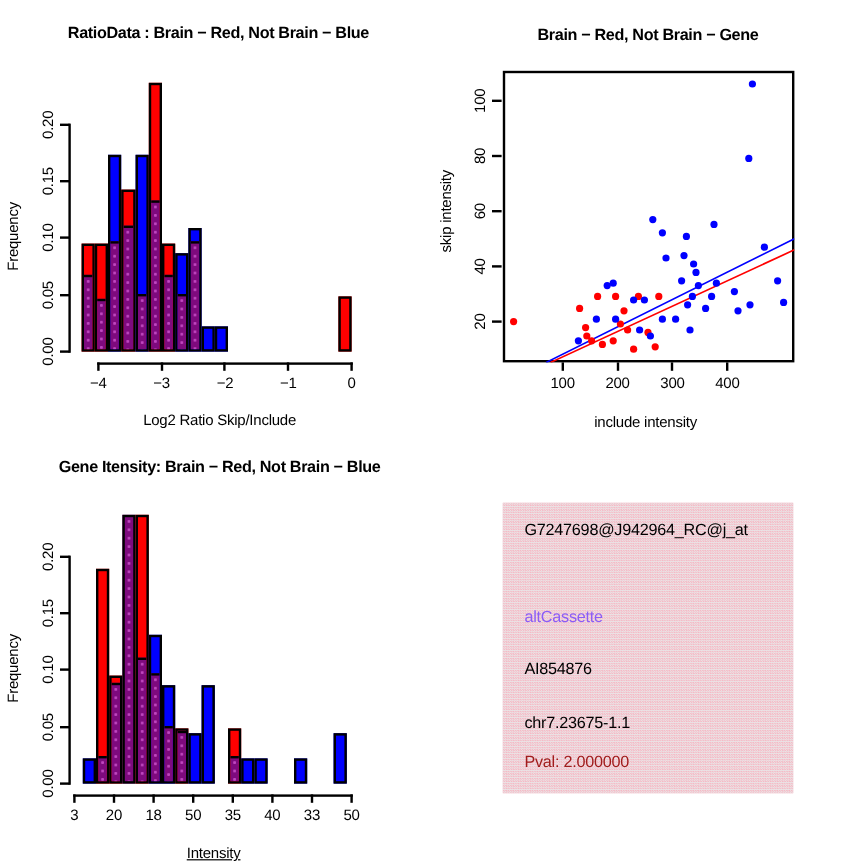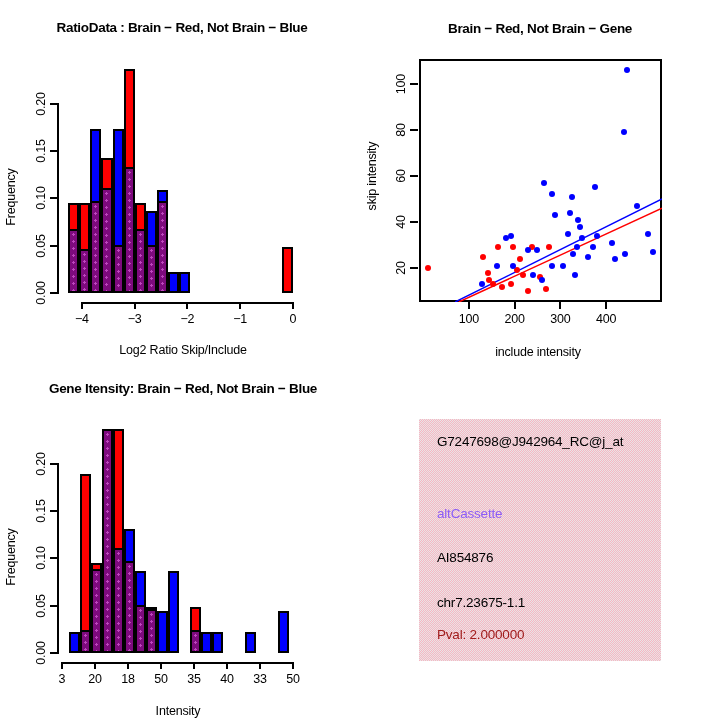--- a/index.html
+++ b/index.html
@@ -35,21 +35,21 @@
 <div id="root">
 
   <div class="title" style="left:182px;top:20px;">RatioData : Brain − Red, Not Brain − Blue</div>
   <div class="title" style="left:540px;top:21px;">Brain − Red, Not Brain − Gene</div>
   <div class="title" style="left:183px;top:381px;">Gene Itensity: Brain − Red, Not Brain − Blue</div>
 
   <div class="axlab" style="left:183px;top:343px;">Log2 Ratio Skip/Include</div>
   <div class="axlab vert" style="left:11px;top:197px;">Frequency</div>
   <div class="axlab" style="left:538px;top:345px;">include intensity</div>
   <div class="axlab vert" style="left:372px;top:176px;">skip intensity</div>
-  <div class="axlab" style="left:178px;top:704px;">Intensity</div>
+  <div class="axlab" style="left:178px;top:704px;text-decoration:underline;">Intensity</div>
   <div class="axlab vert" style="left:11px;top:557px;">Frequency</div>
 
   <div class="panel" id="plot-ratio_hist">
       <div class="bar" style="left: 68.2322px; top: 203.176px; width: 11.0786px; height: 89.4118px; background-color: rgb(255, 0, 0);">
         <div class="overlap" style="height: 59.1765px; background-color: rgb(126, 10, 126);"></div>
       </div>
       <div class="bar" style="left: 79.3108px; top: 203.176px; width: 11.0786px; height: 89.4118px; background-color: rgb(255, 0, 0);">
         <div class="overlap" style="height: 39.4118px; background-color: rgb(126, 10, 126);"></div>
       </div>
       <div class="bar" style="left: 90.3894px; top: 128.824px; width: 11.0786px; height: 163.765px; background-color: rgb(0, 0, 255);">

